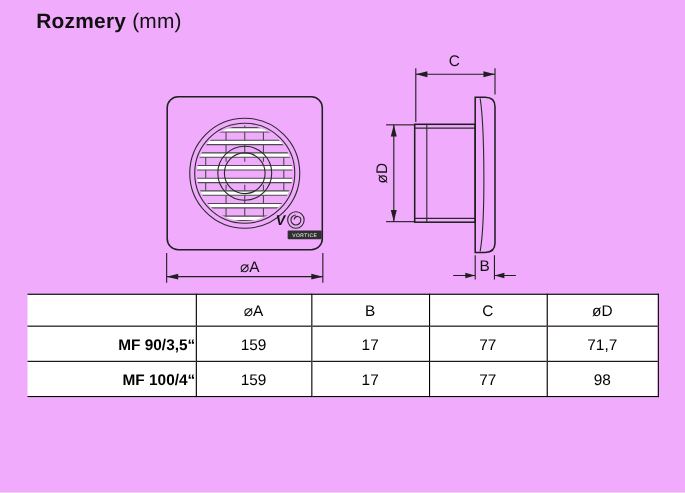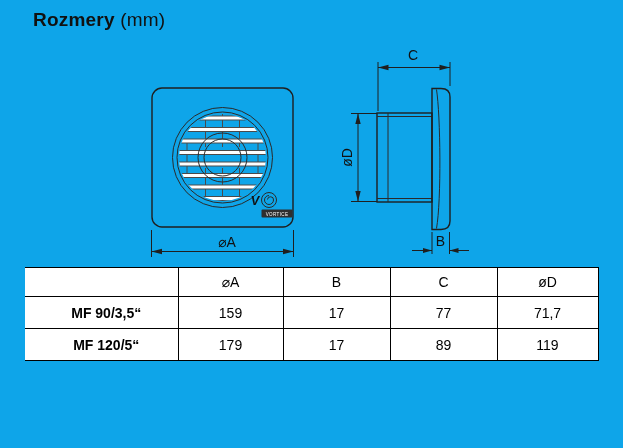--- a/index.html
+++ b/index.html
@@ -1,16 +1,16 @@
 <!DOCTYPE html>
 <html><head>
 <meta charset="utf-8">
 <style>
   html,body{margin:0;padding:0;background:#fff;}
-  #page{position:relative;width:623px;height:448px;background:#0ea5e9;overflow:hidden;
+  #page{position:relative;width:623px;height:448px;background:#f0abfc;overflow:hidden;
         font-family:"Liberation Sans","DejaVu Sans",sans-serif;color:#111;}
   
   #title{position:absolute;left:33px;top:9px;font-size:19px;letter-spacing:0.2px;}
   #title .b{font-weight:bold;}
   #title .r{font-weight:normal;}
   
   #drawing{position:absolute;left:0;top:0;width:623px;height:448px;}
   .ln{stroke:#1f1f1f;stroke-width:1.4;fill:none;}
   .lnthin{stroke:#2a2a2a;stroke-width:1;fill:none;}
   .slat{stroke:#4a4a4a;stroke-width:1;fill:#ffffff;}
@@ -21,21 +21,21 @@
   .logobadge{fill:#2f2f2f;}
   .logotext{font-size:4.5px;fill:#ffffff;letter-spacing:0.4px;font-family:"Liberation Sans","DejaVu Sans",sans-serif;}
   .logov{font-size:13px;font-weight:bold;fill:#111;font-family:"Liberation Sans","DejaVu Sans",sans-serif;}
   
   #spec-table{position:absolute;left:25px;top:267px;border-collapse:collapse;table-layout:fixed;
               font-size:14px;color:#000;}
   #spec-table th,#spec-table td{border-top:1.5px solid #000;border-right:1.5px solid #000;
               padding:0;text-align:center;vertical-align:middle;font-weight:normal;background:#fff;}
   #spec-table tr{height:32px;}
   #spec-table tr.hdr{height:29px;}
-  #spec-table td.model,#spec-table th.model{border-left:none;text-align:center;padding-left:10px;font-weight:bold;}
+  #spec-table td.model,#spec-table th.model{border-left:none;text-align:right;padding-left:10px;font-weight:bold;}
   #spec-table tr:last-child td{border-bottom:1.5px solid #000;}
   .c0{width:153px;} .c1{width:105px;} .c2{width:107px;} .c3{width:107px;} .c4{width:101px;}
 </style>
 </head>
 <body>
 
 <div id="page">
 
   <div id="title">
     <span class="b">Rozmery</span>
@@ -154,21 +154,21 @@
       <th>øD</th>
     </tr>
     <tr>
       <td class="model">MF 90/3,5“</td>
       <td>159</td>
       <td>17</td>
       <td>77</td>
       <td>71,7</td>
     </tr>
     <tr>
-      <td class="model">MF 120/5“</td>
-      <td>179</td>
+      <td class="model">MF 100/4“</td>
+      <td>159</td>
       <td>17</td>
-      <td>89</td>
-      <td>119</td>
+      <td>77</td>
+      <td>98</td>
     </tr>
   </tbody>
     </table>
 </div>
 
 </body></html>

